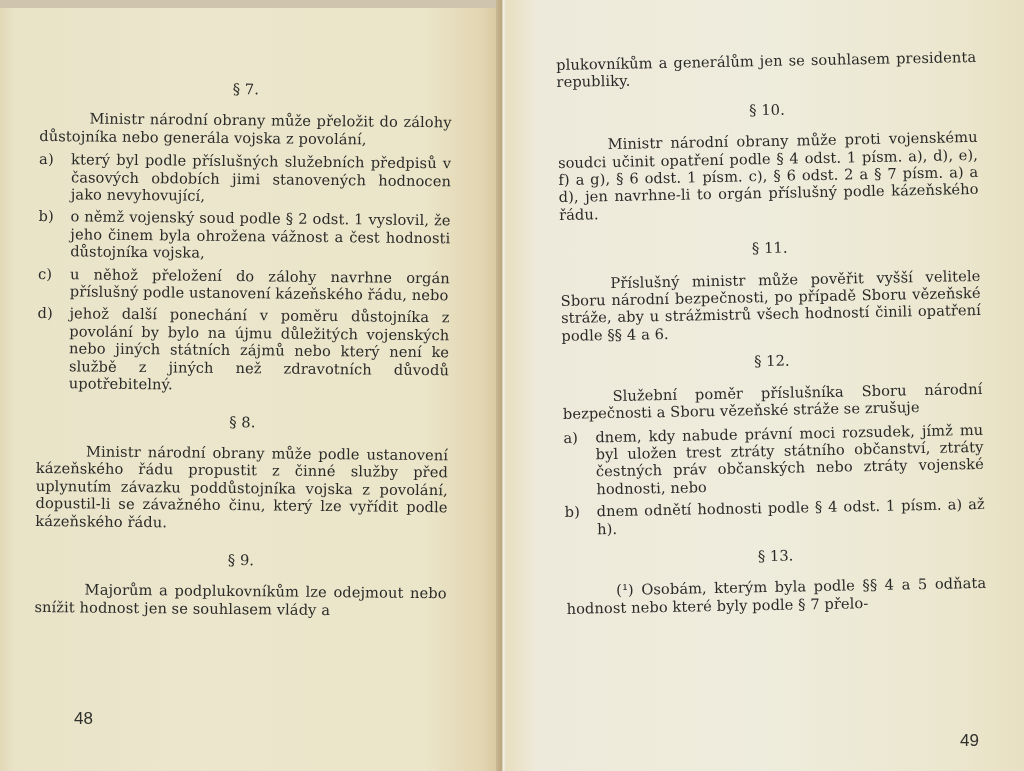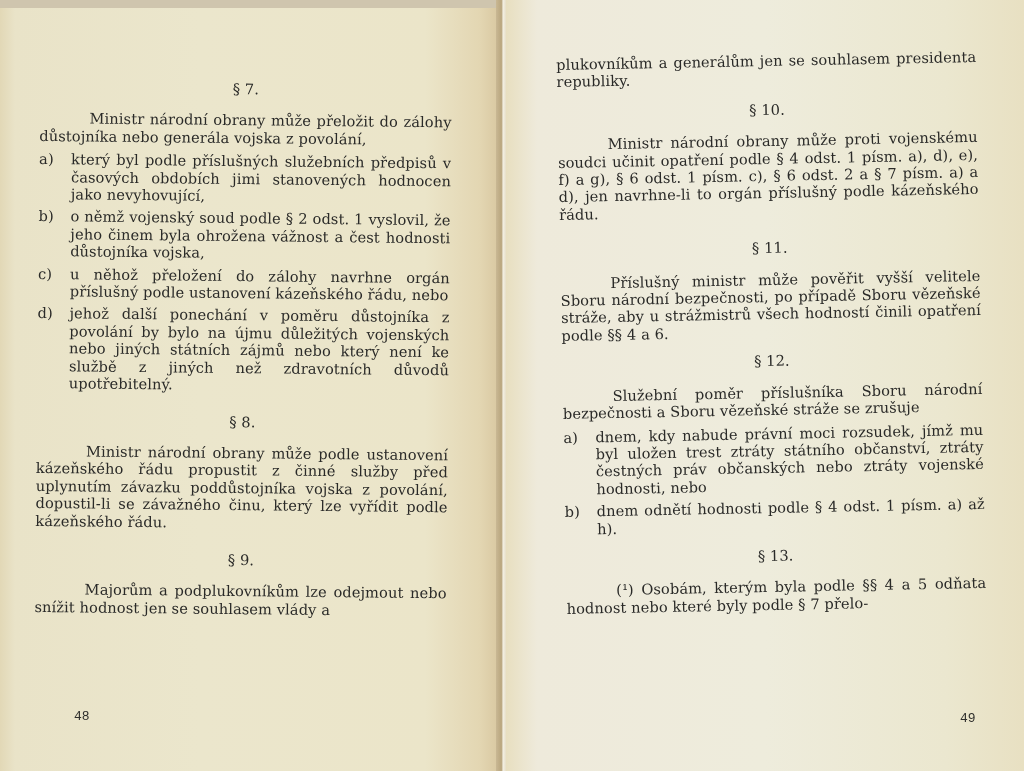--- a/index.html
+++ b/index.html
@@ -73,26 +73,26 @@
       width: 32px;
       flex: 0 0 32px;
     }
     .item .body {
       flex: 1;
       text-align: justify;
     }
     .gap { height: 14px; }
     .pagenum {
       position: absolute;
-      font-size: 13px;
-      font-family: Liberation Mono, monospace;
+      font-size: 17px;
+      font-family: Liberation Sans, sans-serif;
       color: #2f2f2c;
     }
     .left .pagenum { left: 74px; top: 701px; }
-    .right .pagenum { left: 454px; top: 711px; text-align: right; }
+    .right .pagenum { left: 454px; top: 731px; text-align: right; }
   </style>
 </head>
 <body>
 
 <div class="spread">
 
   <div class="page left">
     <div class="text">
 
       <div class="sec">§ 7.</div>

